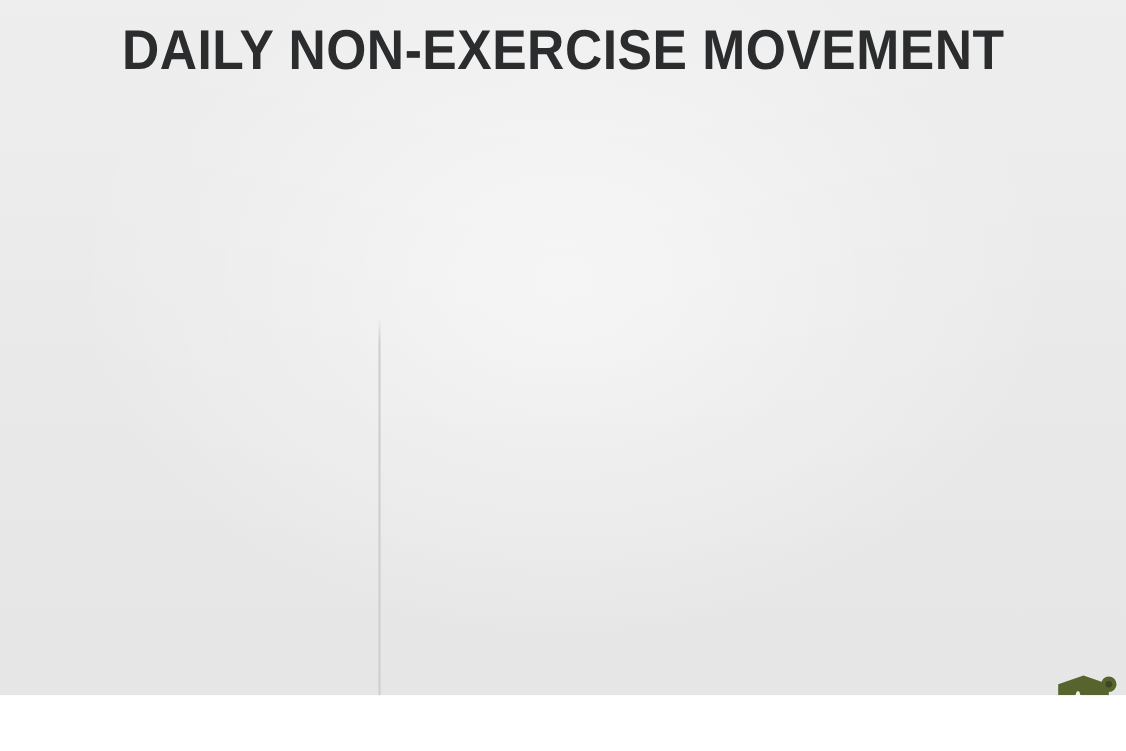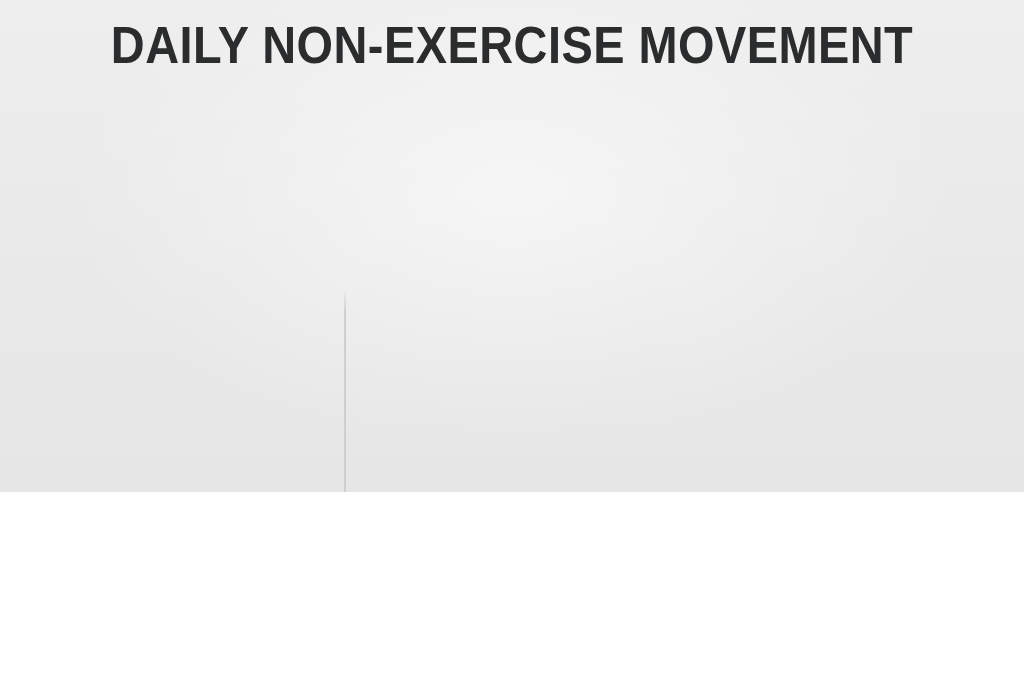--- a/index.html
+++ b/index.html
@@ -7,21 +7,21 @@
     margin: 0;
     padding: 0;
     background: #ffffff;
   }
   body {
     font-family: "Liberation Sans", sans-serif;
   }
   #poster {
     position: relative;
     width: 1024px;
-    height: 492px;
+    height: 632px;
     overflow: hidden;
     background: #f9a8d4;
   }
   
   #poster::before {
     content: "";
     position: absolute;
     inset: 0;
     background:
       radial-gradient(ellipse at 50% 40%, rgba(255,255,255,0.55) 0%, rgba(255,255,255,0.0) 62%),

